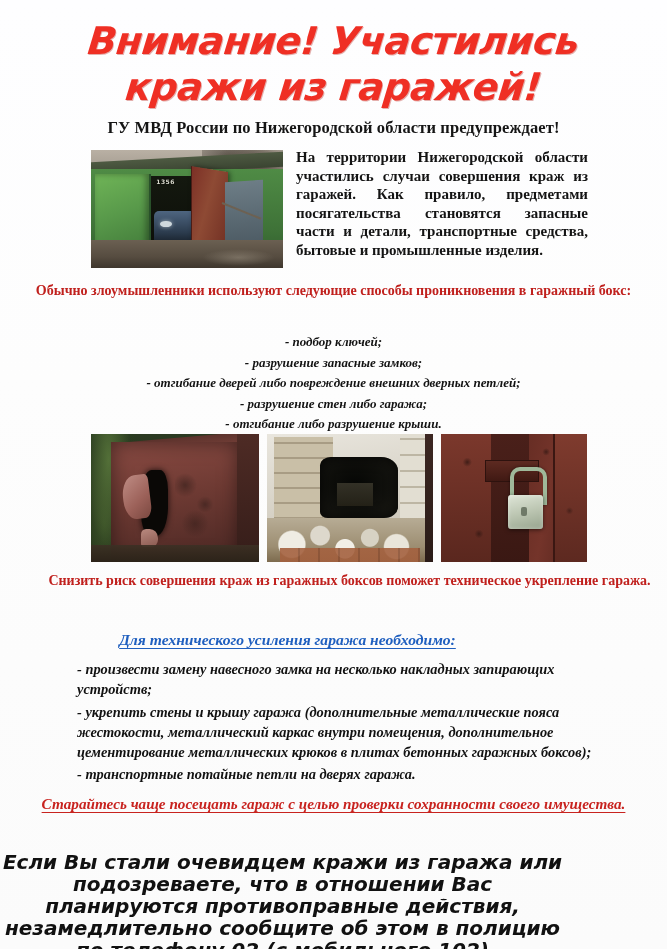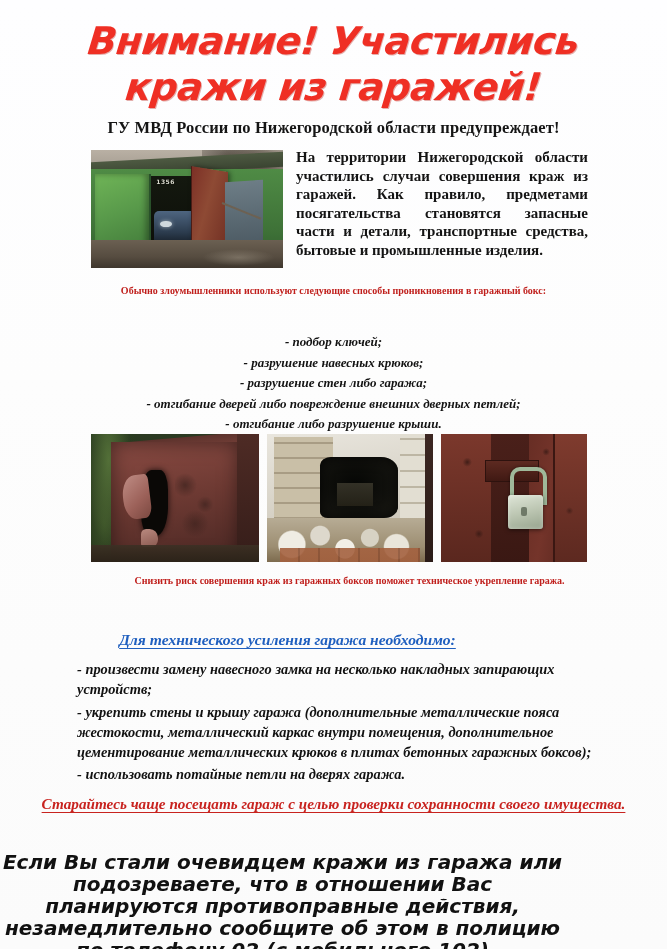--- a/index.html
+++ b/index.html
@@ -91,21 +91,21 @@
   }
 
   
   .red-heading {
     position: absolute;
     left: 0;
     width: 667px;
     text-align: center;
     color: #c0201d;
     font-weight: bold;
-    font-size: 10px;
+    font-size: 14px;
     line-height: 22px;
   }
   #red-heading-methods { top: 280px; }
 
   
   .methods-list {
     position: absolute;
     top: 332px;
     left: 0;
     width: 667px;
@@ -452,23 +452,23 @@
       <div class="gg-ground-patch"></div>
     </div>
 
     <div class="intro-text">На территории Нижегородской области участились случаи совершения краж из гаражей. Как правило, предметами посягательства становятся запасные части и детали, транспортные средства, бытовые и промышленные изделия.</div>
   </div>
 
   <div class="red-heading" id="red-heading-methods">Обычно злоумышленники используют следующие способы проникновения в гаражный бокс:</div>
 
   <div class="methods-list">
     <div>- подбор ключей;</div>
-    <div>- разрушение навесных крюков;</div>
+    <div>- разрушение запасные замков;</div>
+    <div>- отгибание дверей либо повреждение внешних дверных петлей;</div>
     <div>- разрушение стен либо гаража;</div>
-    <div>- отгибание дверей либо повреждение внешних дверных петлей;</div>
     <div>- отгибание либо разрушение крыши.</div>
   </div>
 
   <div class="photo-strip">
 
     <div class="photo strip-photo" id="photo-torn-metal">
       <div class="tm-bg"></div>
       <div class="tm-foliage"></div>
       <div class="tm-roof"></div>
       <div class="tm-body"></div>
@@ -506,20 +506,20 @@
 
   </div>
 
   <div class="red-heading" id="red-heading-reduce">Снизить риск совершения краж из гаражных боксов поможет техническое укрепление гаража.</div>
 
   <div class="blue-heading">Для технического усиления гаража необходимо:</div>
 
   <div class="measures">
     <p>- произвести замену навесного замка на несколько накладных запирающих устройств;</p>
     <p>- укрепить стены и крышу гаража (дополнительные металлические пояса жестокости, металлический каркас внутри помещения, дополнительное цементирование металлических крюков в плитах бетонных гаражных боксов);</p>
-    <p>- использовать потайные петли на дверях гаража.</p>
+    <p>- транспортные потайные петли на дверях гаража.</p>
   </div>
 
   <div class="red-advice">Старайтесь чаще посещать гараж с целью проверки сохранности своего имущества.</div>
 
   <div class="closing">Если Вы стали очевидцем кражи из гаража или подозреваете, что в отношении Вас планируются противоправные действия, незамедлительно сообщите об этом в полицию по телефону 02 (с мобильного 102)</div>
 
 </div>
 
 </body></html>

